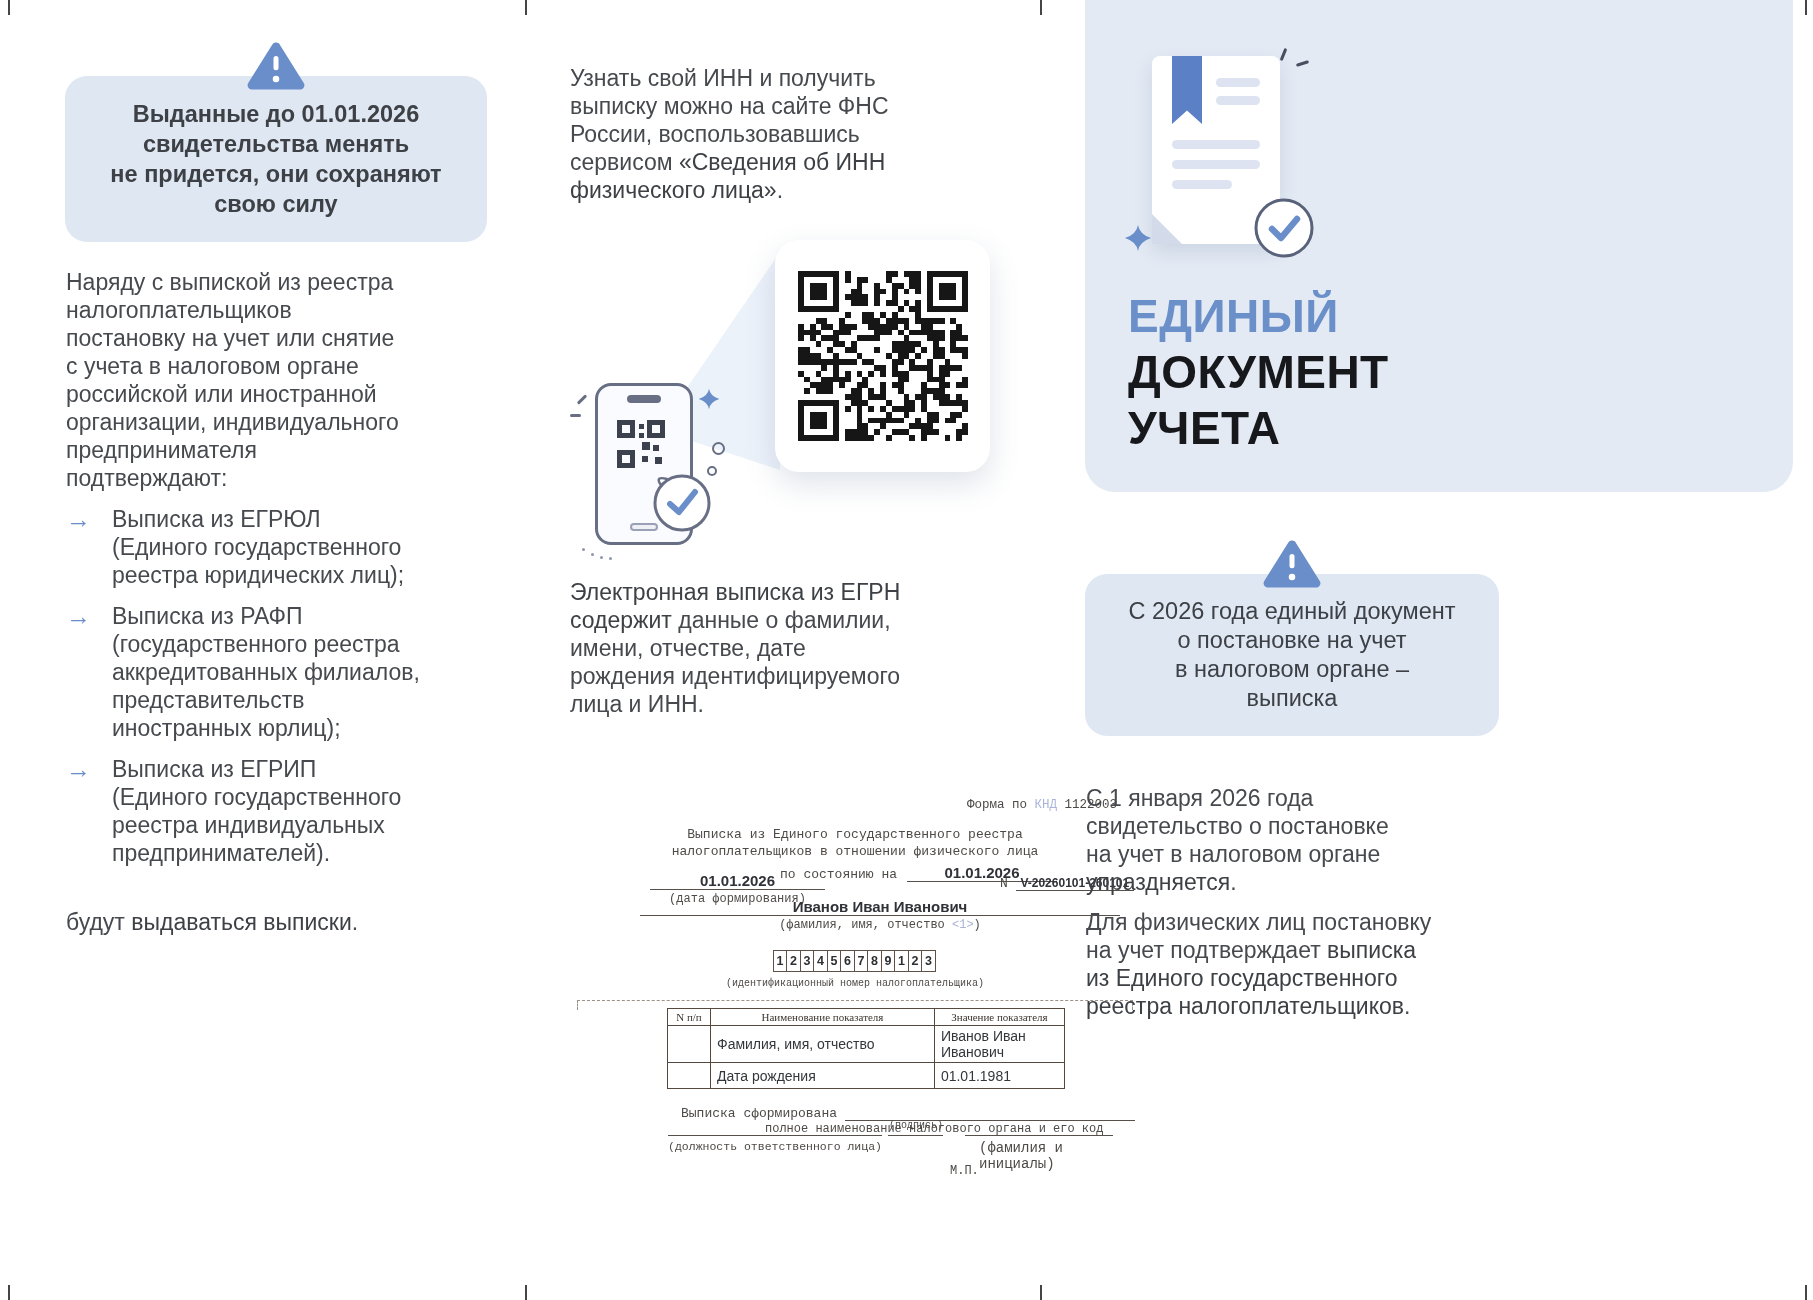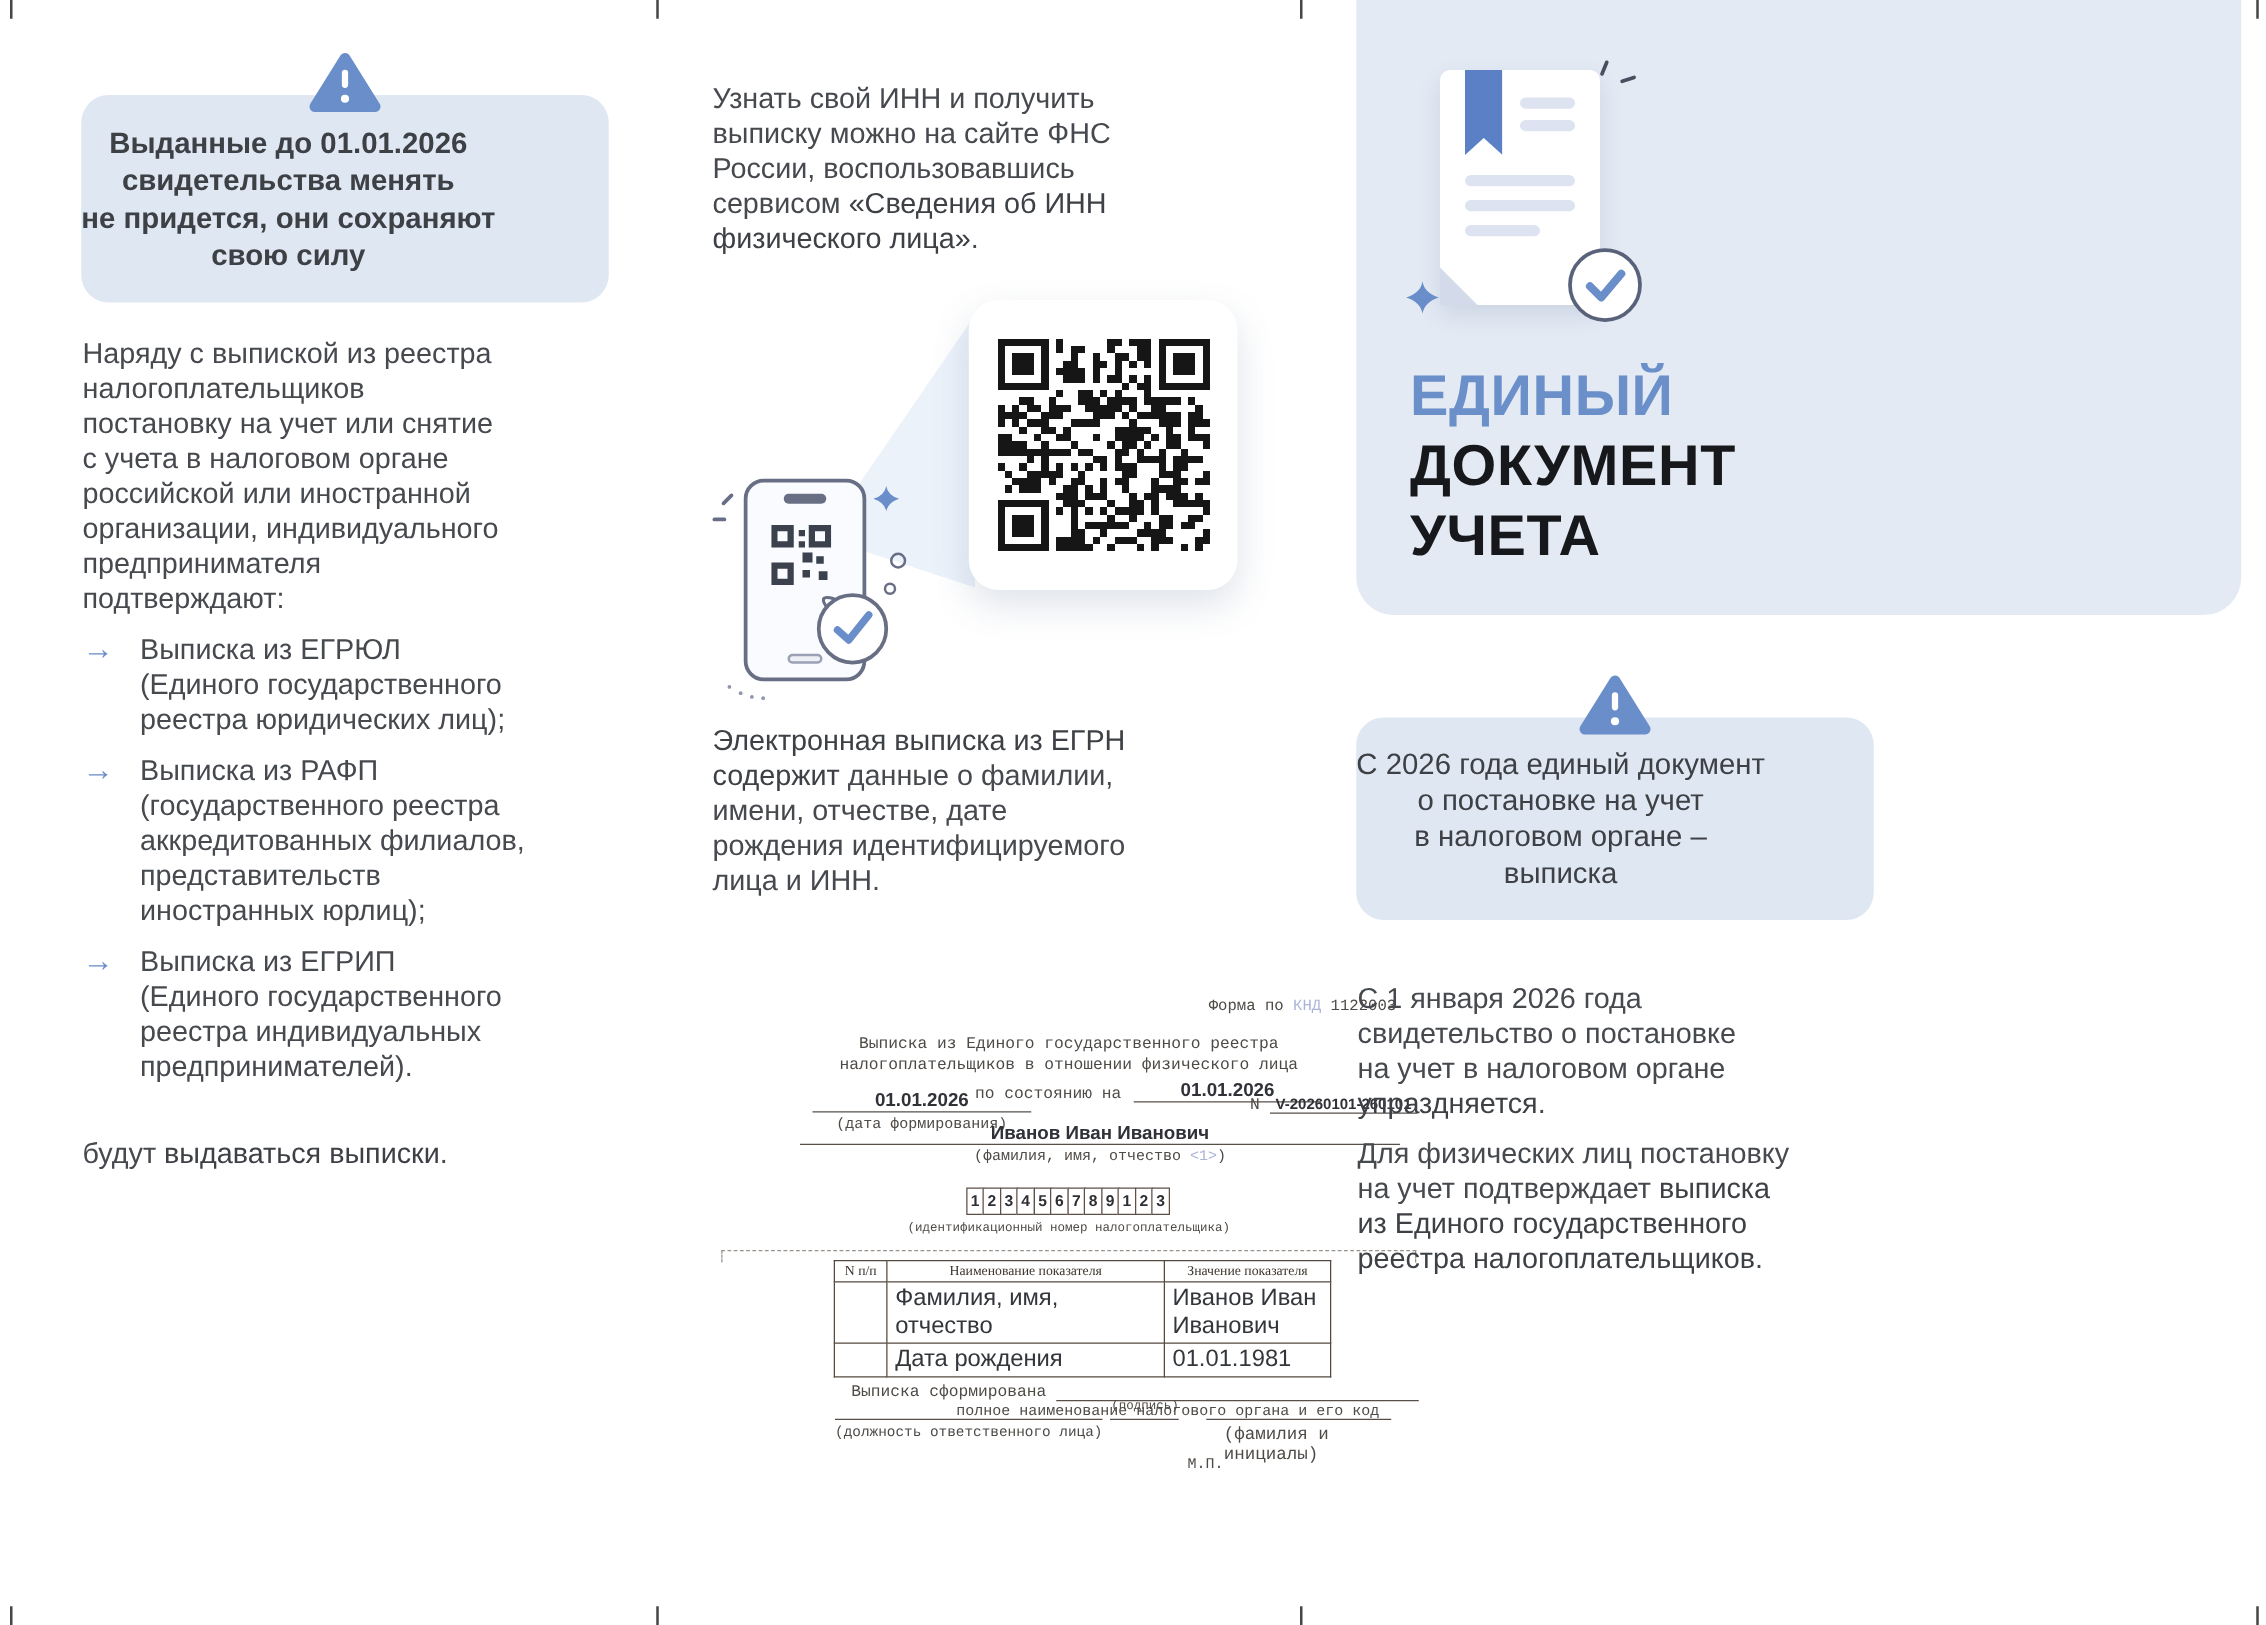--- a/index.html
+++ b/index.html
@@ -6,21 +6,21 @@
   .page{position:relative;width:1813px;height:1300px;background:#fff;overflow:hidden;
         font-family:"Liberation Sans",sans-serif;color:#46494e;}
   .fold{position:absolute;width:2px;height:15px;background:#454545;}
   .txt{font-size:23px;line-height:28px;}
   .pre{white-space:pre-line;}
   b{font-weight:400;color:#3d4045;}
   .abs{position:absolute;}
 
   
   .notice-box{position:absolute;background:#dfe7f3;border-radius:22px;display:flex;
-              align-items:center;justify-content:flex-start;text-align:center;
+              align-items:center;justify-content:center;text-align:center;
               font-weight:700;font-size:23.5px;line-height:30px;color:#3d4045;}
   .bullet{display:flex;margin-bottom:13px;}
   .bullet .arr{flex:none;width:46px;color:#6a8ec9;font-size:25px;line-height:28px;}
 
   
   .qr-card{position:absolute;left:775px;top:240px;width:215px;height:232px;background:#fff;
            border-radius:24px;box-shadow:0 12px 30px rgba(80,100,140,.18);z-index:1;
            display:flex;align-items:center;justify-content:center;}
   .beam{position:absolute;left:640px;top:244px;z-index:0;}
   .phone{position:absolute;left:595px;top:383px;width:92px;height:156px;background:#fafbfe;
@@ -36,21 +36,21 @@
         font-family:"Liberation Mono",monospace;color:#4e4a46;font-size:13px;}
   .form .lt{color:#aab4d8;}
   .fval{font-family:"Liberation Sans",sans-serif;font-weight:700;color:#303238;font-size:15px;}
   .uline{border-bottom:1.5px solid #57504a;}
   .cell{display:inline-block;width:13px;height:20px;border:1.5px solid #5e4f47;margin-left:-1.5px;
         text-align:center;font-family:"Liberation Sans",sans-serif;font-weight:700;font-size:12.5px;
         line-height:20px;color:#2f2f33;background:#fff;}
   table.ftable{border-collapse:collapse;width:398px;font-family:"Liberation Sans",sans-serif;}
   table.ftable th,table.ftable td{border:1.5px solid #55493f;padding:2px 6px;}
   table.ftable th{font-family:"Liberation Serif",serif;font-weight:400;font-size:11px;text-align:center;color:#3c352f;}
-  table.ftable td{font-size:19px;color:#33363b;height:21px;}
+  table.ftable td{font-size:14px;color:#33363b;height:21px;}
 
   
   .r-panel{position:absolute;left:1085px;top:0;width:708px;height:492px;background:#e3eaf4;
            border-radius:0 0 30px 30px;}
   .r-title{position:absolute;left:1128px;top:288px;font-weight:800;font-size:46px;line-height:56px;
            color:#17181b;letter-spacing:.5px;}
   .r-title .blue{color:#6b8fc9;}
   .doc-page{position:absolute;left:1152px;top:56px;width:128px;height:188px;background:#fff;
             border-radius:8px;box-shadow:0 8px 18px rgba(90,105,140,.16);}
   .bar{position:absolute;height:9px;border-radius:4.5px;background:#dde3f1;}

